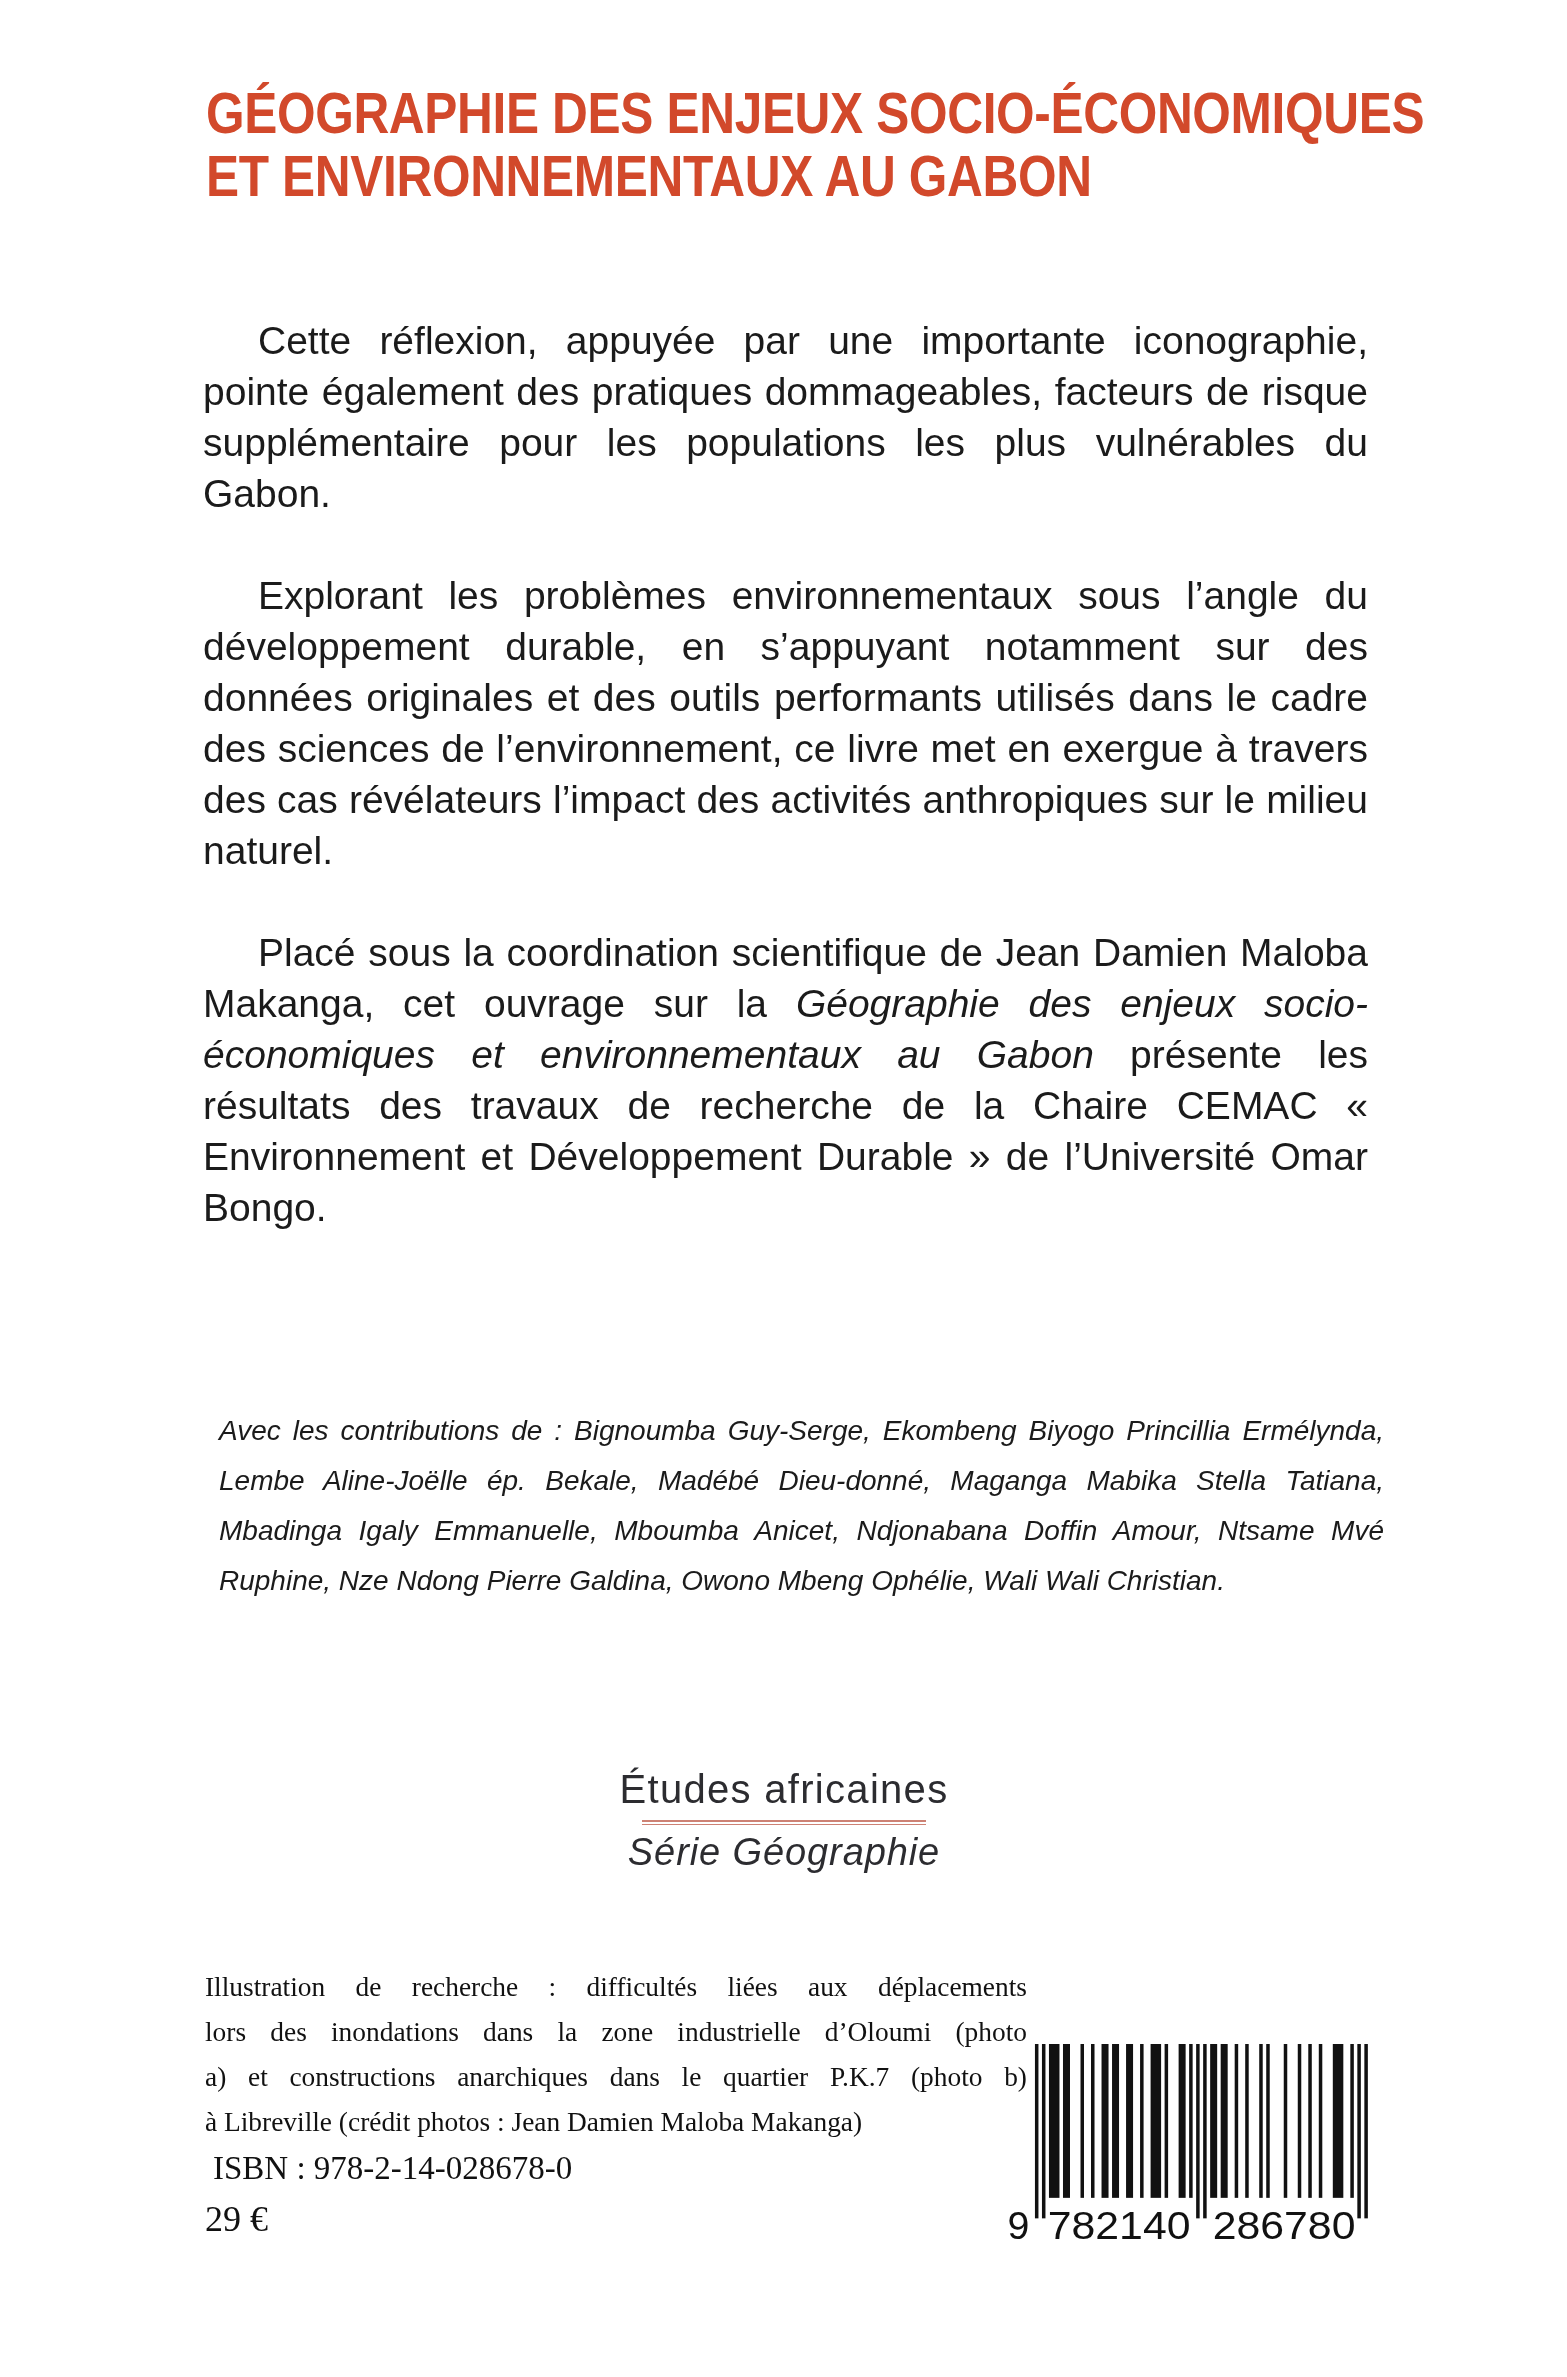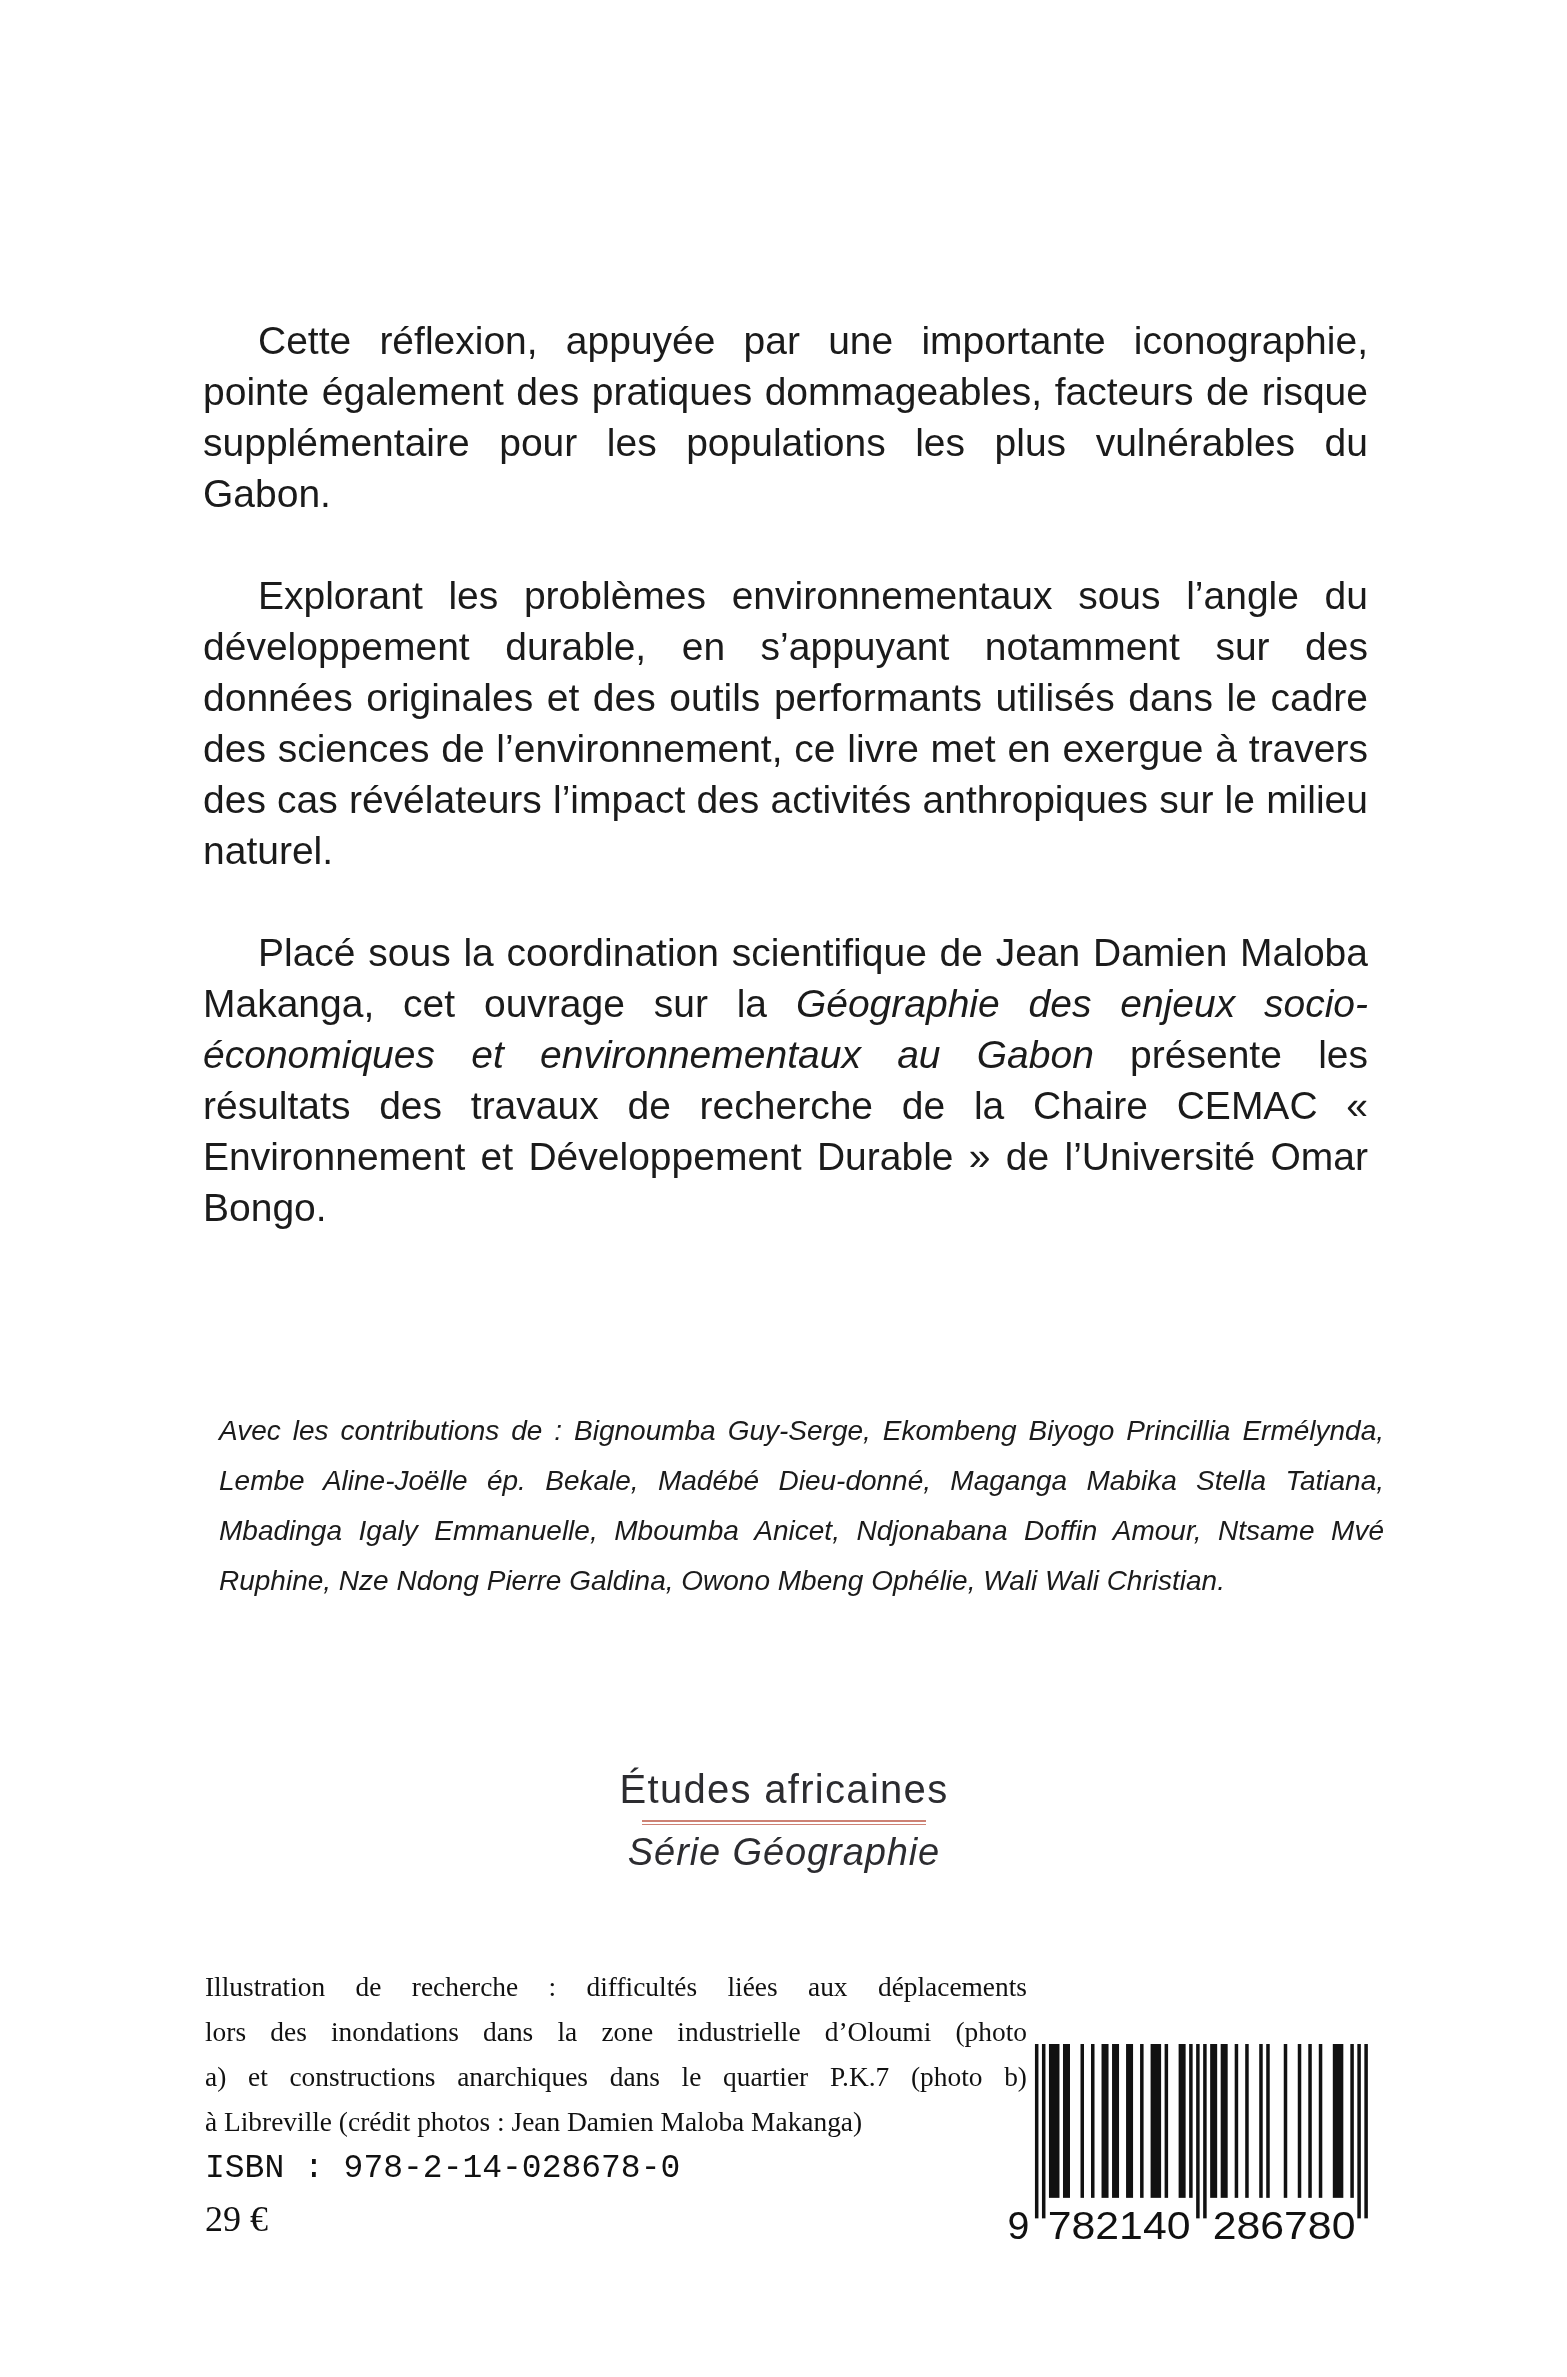--- a/index.html
+++ b/index.html
@@ -27,34 +27,38 @@
   .collection{position:absolute;left:0;top:1765px;width:1568px;text-align:center;color:#2c2c30;}
   .collection-name{font-size:40px;line-height:48px;letter-spacing:1.3px;}
   .collection-rule{width:284px;margin:6.9px auto 5.1px;height:2.6px;
     border-top:2.6px solid #cd8174;border-bottom:1.7px solid #cd8174;box-sizing:content-box;}
   .collection-series{font-size:38px;line-height:43px;font-style:italic;letter-spacing:0.9px;}
   
   .covernote{position:absolute;left:205px;top:1965px;width:822px;
     font-family:"Liberation Serif",serif;font-size:27.4px;line-height:45px;color:#111;}
   .covernote .cl{text-align:justify;text-align-last:justify;}
   .covernote .cl.lastline{text-align-last:left;}
-  .isbn{position:absolute;left:205px;top:2150px;margin:0;
-    font-family:Liberation Mono, monospace;font-size:33px;color:#111;}
+  .isbn{position:absolute;left:213px;top:2150px;margin:0;
+    font-family:Liberation Serif, serif;font-size:33px;color:#111;}
   .price{position:absolute;left:205px;top:2198px;margin:0;
     font-family:"Liberation Serif",serif;font-size:36px;color:#111;}
   
   .barcode{position:absolute;left:1002px;top:2044px;width:377px;height:200px;}
   .barcode svg{display:block;width:377px;height:200px;}
   .barcode text{font-family:"Liberation Sans",sans-serif;font-size:46px;fill:#111;}
 </style>
 </head>
 <body>
 
 <div class="cover">
 
+  <h1 class="title">
+    <span class="tline">GÉOGRAPHIE DES ENJEUX SOCIO-ÉCONOMIQUES</span>
+    <span class="tline">ET ENVIRONNEMENTAUX AU GABON</span>
+  </h1>
 
   <div class="synopsis">
     <p>Cette réflexion, appuyée par une importante iconographie, pointe également des pratiques dommageables, facteurs de risque supplémentaire pour les populations les plus vulnérables du Gabon.</p>
     <p>Explorant les problèmes environnementaux sous l’angle du développement durable, en s’appuyant notamment sur des données originales et des outils performants utilisés dans le cadre des sciences de l’environnement, ce livre met en exergue à travers des cas révélateurs l’impact des activités anthropiques sur le milieu naturel.</p>
     <p class="last"><span>Placé sous la coordination scientifique de Jean Damien Maloba Makanga, cet ouvrage sur la </span><em>Géographie des enjeux socio-économiques et environnementaux au Gabon</em><span> présente les résultats des travaux de recherche de la Chaire CEMAC « Environnement et Développement Durable » de l’Université Omar Bongo.</span></p>
   </div>
 
   <p class="contributors">Avec les contributions de : Bignoumba Guy-Serge, Ekombeng Biyogo Princillia Ermélynda, Lembe Aline-Joëlle ép. Bekale, Madébé Dieu-donné, Maganga Mabika Stella Tatiana, Mbadinga Igaly Emmanuelle, Mboumba Anicet, Ndjonabana Doffin Amour, Ntsame Mvé Ruphine, Nze Ndong Pierre Galdina, Owono Mbeng Ophélie, Wali Wali Christian.</p>
 
   <div class="collection">

